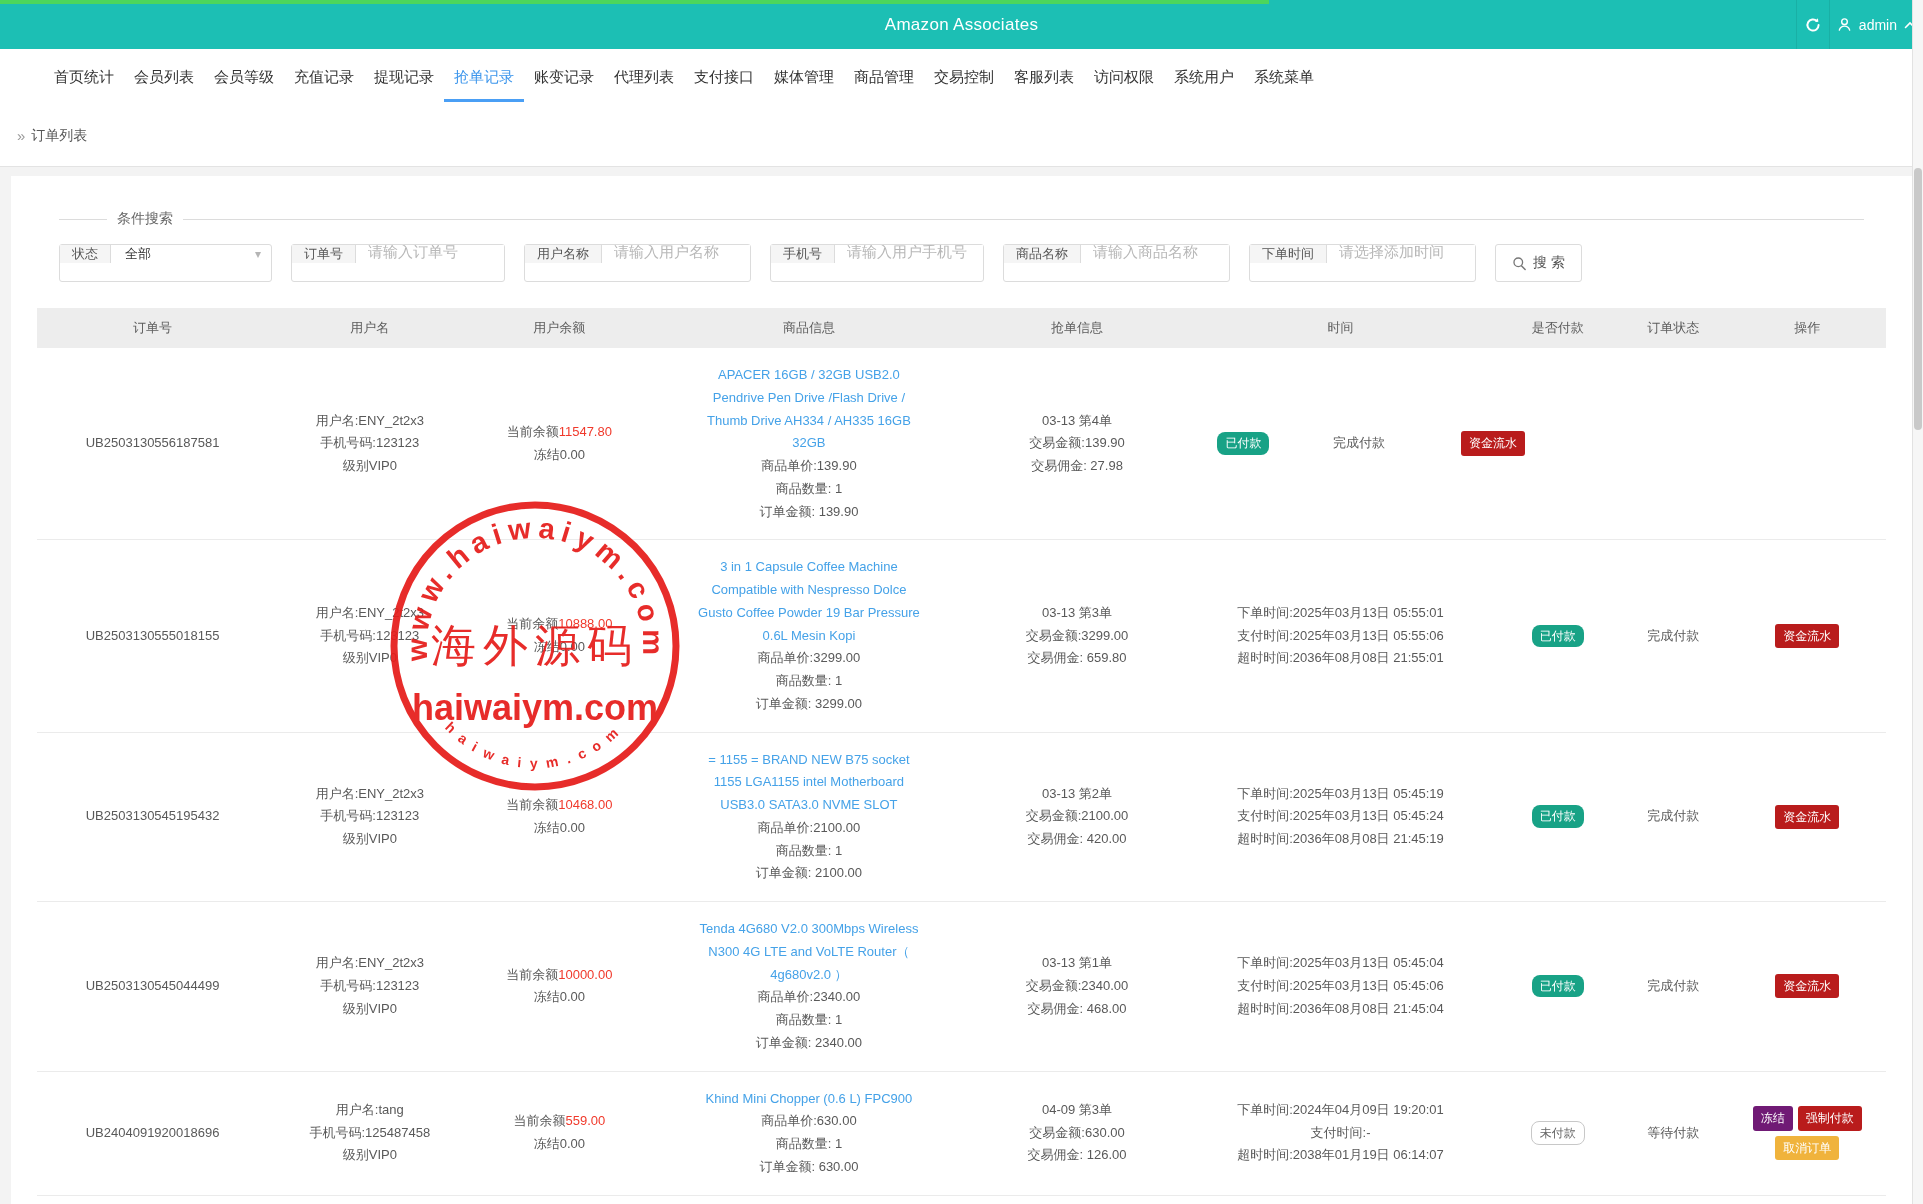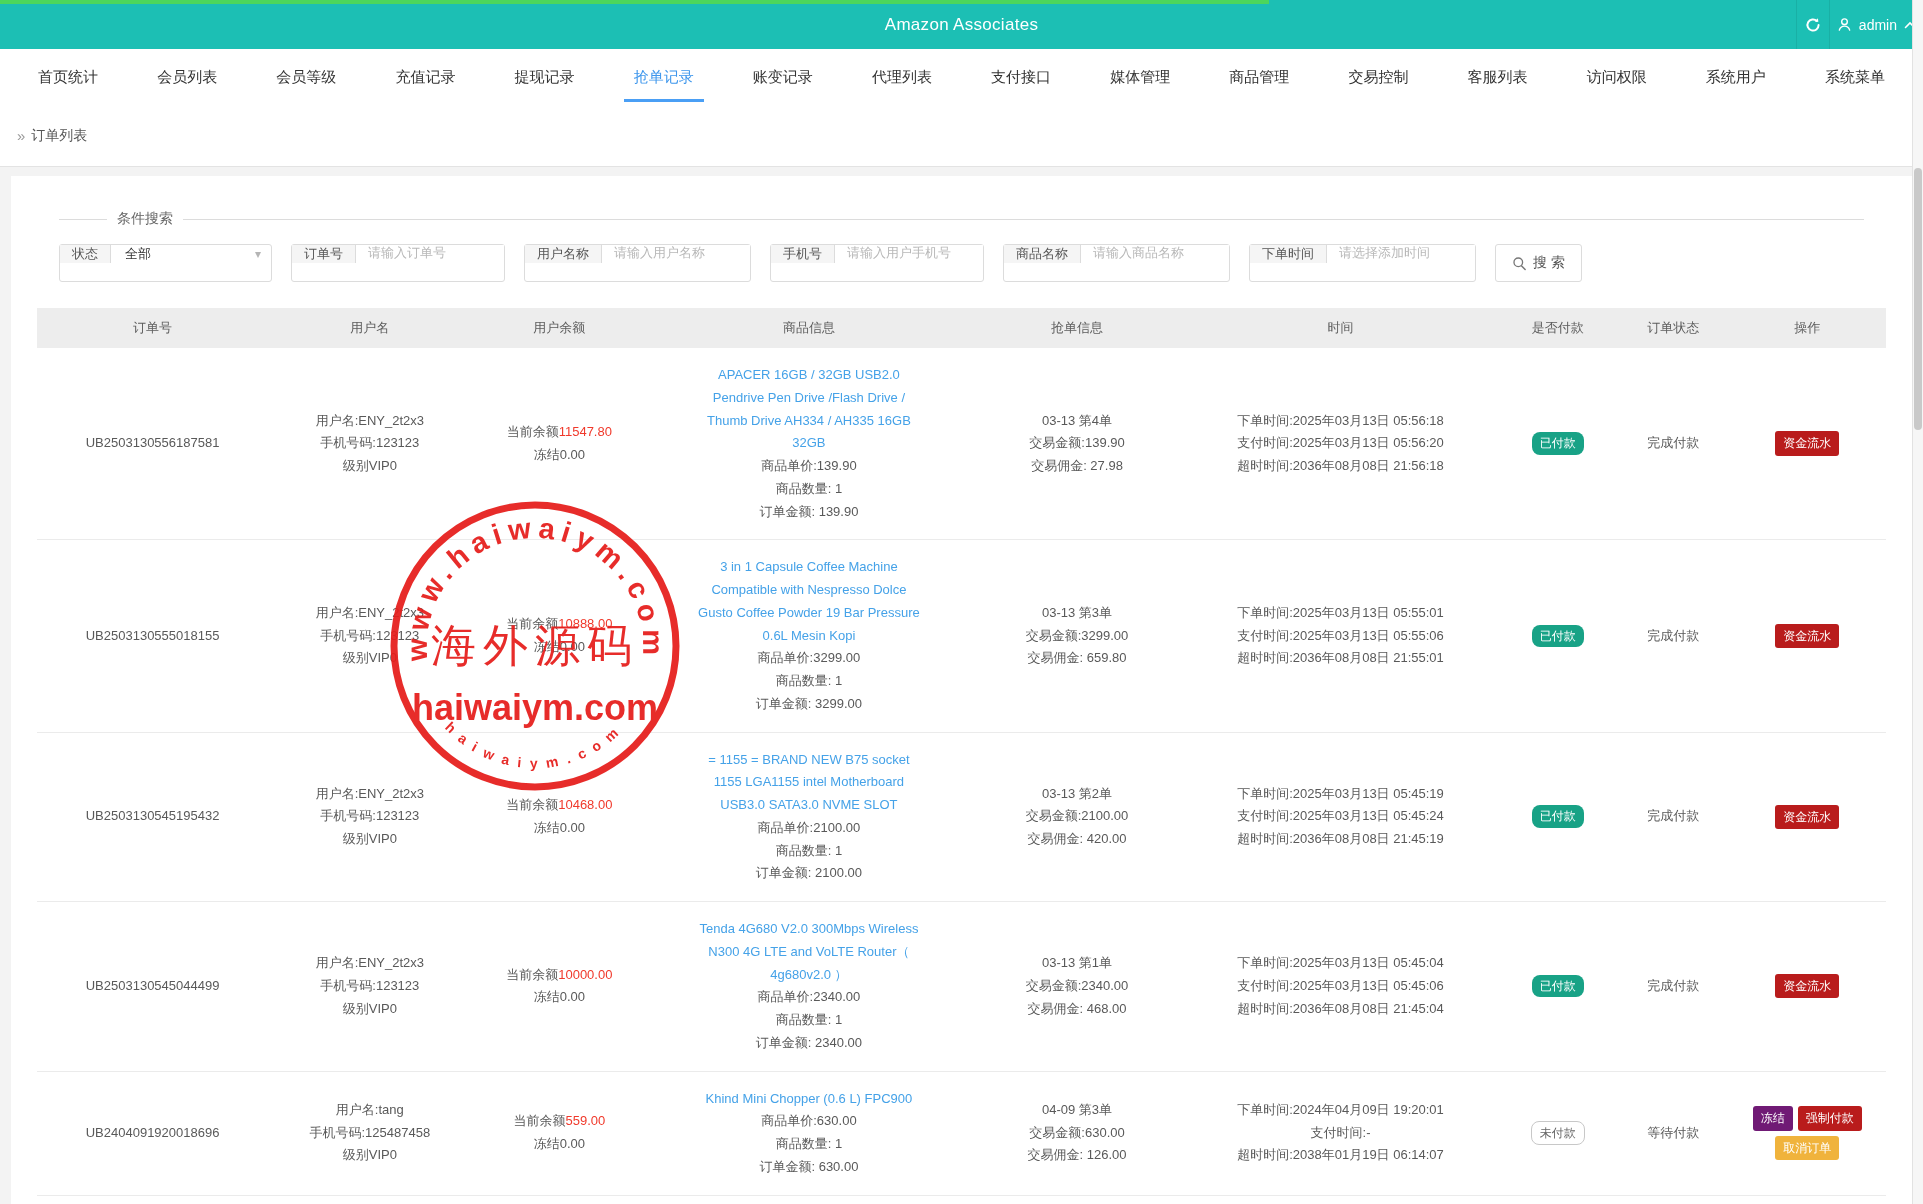--- a/index.html
+++ b/index.html
@@ -9,42 +9,42 @@
   
   .topbar { position:relative; height:49px; background:#1cbfb4; display:flex; align-items:center; }
   .progress { position:absolute; top:0; left:0; height:4px; width:66%; background:#4cd65c; }
   .app-title { position:absolute; left:0; right:0; text-align:center; color:#fff; font-size:17px; letter-spacing:.3px; }
   .top-right { position:absolute; right:0; top:0; height:100%; display:flex; align-items:stretch; }
   .top-cell { display:flex; align-items:center; padding:0 7px; border-left:1px solid rgba(0,0,0,.08); color:#fff; cursor:pointer; }
   .top-cell svg { display:block; }
   .admin-cell { gap:7px; font-size:14px; }
 
   
-  .nav { background:#fff; height:56px; display:flex; align-items:center; justify-content:space-between; padding:0 28px; }
+  .nav { background:#fff; height:56px; display:flex; align-items:center; padding:0 44px; }
   .nav-tab { font-size:15px; color:#333; padding:15px 10px 12px; border-bottom:3px solid transparent; cursor:pointer; white-space:nowrap; }
   .nav-tab.active { color:#3d96ec; border-bottom-color:#4a9ff5; }
 
   
   .crumbbar { background:#fff; height:62px; display:flex; align-items:center; padding:0 17px; border-bottom:1px solid #e3e3e3; }
   .crumb-icon { color:#9a9a9a; font-size:15px; margin-right:6px; }
   .crumb-label { font-size:14px; color:#555; }
 
   
   .page { padding:9px 11px 0; }
   .card { background:#fff; min-height:1100px; padding:18px 26px 10px; }
 
   fieldset.search-set { border:none; border-top:1px solid #dcdcdc; margin:16px 22px 0; }
   fieldset.search-set legend { margin-left:48px; padding:0 10px; font-size:14px; color:#666; }
 
   .search-row { display:flex; align-items:center; gap:19px; margin:16px 0 0 0; }
   .sgroup { display:flex; align-items:flex-start; border:1px solid #dcdcdc; border-radius:3px; height:38px; background:#fff; }
   .slabel { display:flex; align-items:center; padding:0 12px; background:#f5f5f5; border-right:1px solid #dcdcdc; color:#555; font-size:13px; white-space:nowrap; }
   .sselect { display:flex; align-items:center; justify-content:space-between; width:160px; padding:0 10px 0 14px; cursor:pointer; color:#333; }
   .caret { color:#b5b5b5; font-size:12px; }
-  .sinput { border:none; outline:none; width:148px; padding:0 12px; font-size:13px; color:#333; font-family:Liberation Serif, serif; }
+  .sinput { border:none; outline:none; width:148px; padding:0 12px; font-size:15px; color:#333; font-family:Liberation Mono, monospace; }
   .sinput::placeholder { color:#b8b8b8; }
   .search-btn { display:flex; align-items:center; gap:6px; height:38px; padding:0 16px; background:#fff; border:1px solid #dcdcdc; border-radius:3px; font-size:14px; color:#555; cursor:pointer; font-family:inherit; }
 
   
   .table { margin-top:26px; width:100%; }
   .tr { display:flex; align-items:center; border-bottom:1px solid #ebebeb; }
   .thead { background:#ededed; border-bottom:none; }
   .th { padding:11px 4px; font-size:13px; color:#5c5c5c; text-align:center; }
   .td { padding:16px 6px; text-align:center; line-height:1.75; color:#595959; }
   .col-order{width:12.5%} .col-user{width:11%} .col-balance{width:9.5%}
@@ -188,25 +188,20 @@
       <a class="plink">APACER 16GB / 32GB USB2.0 Pendrive Pen Drive /Flash Drive / Thumb Drive AH334 / AH335 16GB 32GB</a>
       <div>商品单价:139.90</div>
       <div>商品数量: 1</div>
       <div>订单金额: 139.90</div>
     </div>
     <div class="td col-grab">
       <div>03-13 第4单</div>
       <div>交易金额:139.90</div>
       <div>交易佣金: 27.98</div>
     </div>
-    <div class="td col-time">
-      <div>下单时间:2025年03月13日 05:56:18</div>
-      <div>支付时间:2025年03月13日 05:56:20</div>
-      <div>超时时间:2036年08月08日 21:56:18</div>
-    </div>
     <div class="td col-paid">
       <span class="badge paid">已付款</span>
     </div>
     <div class="td col-status">完成付款</div>
     <div class="td col-actions actions">
               <span class="act-btn teal">资金流水</span>
             </div>
   </div>
 
   <div class="tr">

